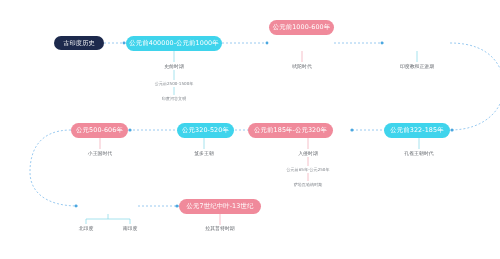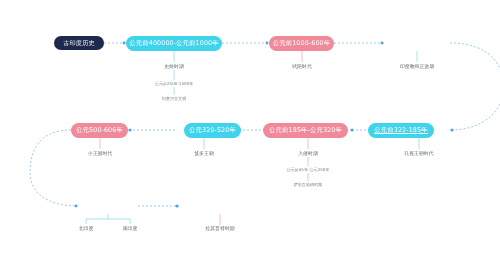--- a/index.html
+++ b/index.html
@@ -127,47 +127,50 @@
     <span>古印度历史</span>
   </div>
 
   <div class="node cyan" style="left:110px; top:36px; width:96px;">
     <span>公元前400000-公元前1000年</span>
   </div>
   <div class="sub l1" style="left:158px; top:64px;">史前时期</div>
   <div class="sub l2" style="left:158px; top:82px;">公元前2500-1500年</div>
   <div class="sub l3" style="left:158px; top:97px;">印度河谷文明</div>
 
-  <div class="node pink" style="left:253px; top:36px; width:65px;text-align:center;">
+  <div class="node pink" style="left:253px; top:20px; width:65px;text-align:center;">
     <span>公元前1000-600年</span>
   </div>
   <div class="sub l1" style="left:286px; top:64px;">吠陀时代</div>
 
   <div class="sub l1" style="left:401px; top:64px;">印度教和正进期</div>
 
-  <div class="node cyan" style="left:352px; top:123px; width:66px;text-decoration:underline;">
+  <div class="node cyan" style="left:368px; top:123px; width:66px;">
     <span>公元前322-185年</span>
   </div>
   <div class="sub l1" style="left:403px; top:151px;">孔雀王朝时代</div>
 
-  <div class="node pink" style="left:247px; top:123px; width:85px;">
+  <div class="node pink" style="left:232px; top:123px; width:85px;">
     <span>公元前185年-公元320年</span>
   </div>
   <div class="sub l1" style="left:292px; top:151px;">入侵时期</div>
   <div class="sub l2" style="left:292px; top:168px;">公元前65年-公元250年</div>
   <div class="sub l3" style="left:292px; top:183px;">萨塔瓦哈纳时期</div>
 
-  <div class="node cyan" style="left:168px; top:123px; width:57px;">
+  <div class="node cyan" style="left:161px; top:123px; width:57px;">
     <span>公元320-520年</span>
   </div>
   <div class="sub l1" style="left:188px; top:151px;">笈多王朝</div>
 
   <div class="node pink" style="left:55px; top:123px; width:57px;text-align:center;">
     <span>公元500-606年</span>
   </div>
   <div class="sub l1" style="left:84px; top:151px;">小王国时代</div>
 
   <div class="sub l1" style="left:70px; top:226px;">北印度</div>
   <div class="sub l1" style="left:114px; top:226px;">南印度</div>
 
+  <div class="node pink" style="left:163px; top:199px; width:82px;">
+    <span>公元7世纪中叶-13世纪</span>
+  </div>
   <div class="sub l1" style="left:204px; top:226px;">拉其普特时期</div>
 
 </div>
 
 </body></html>

